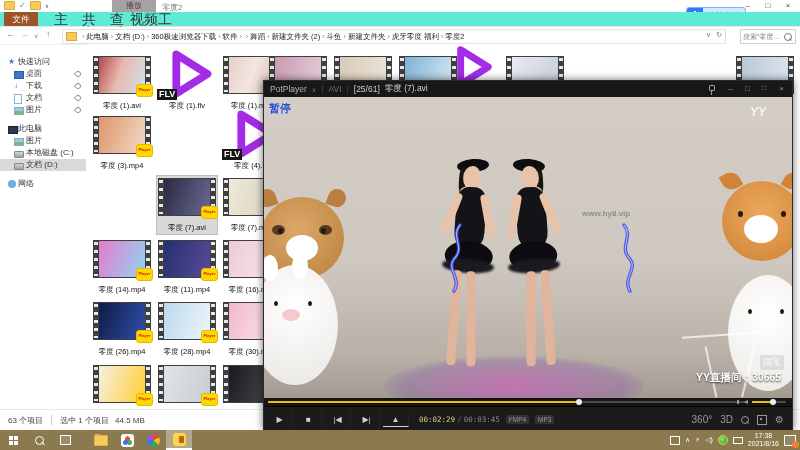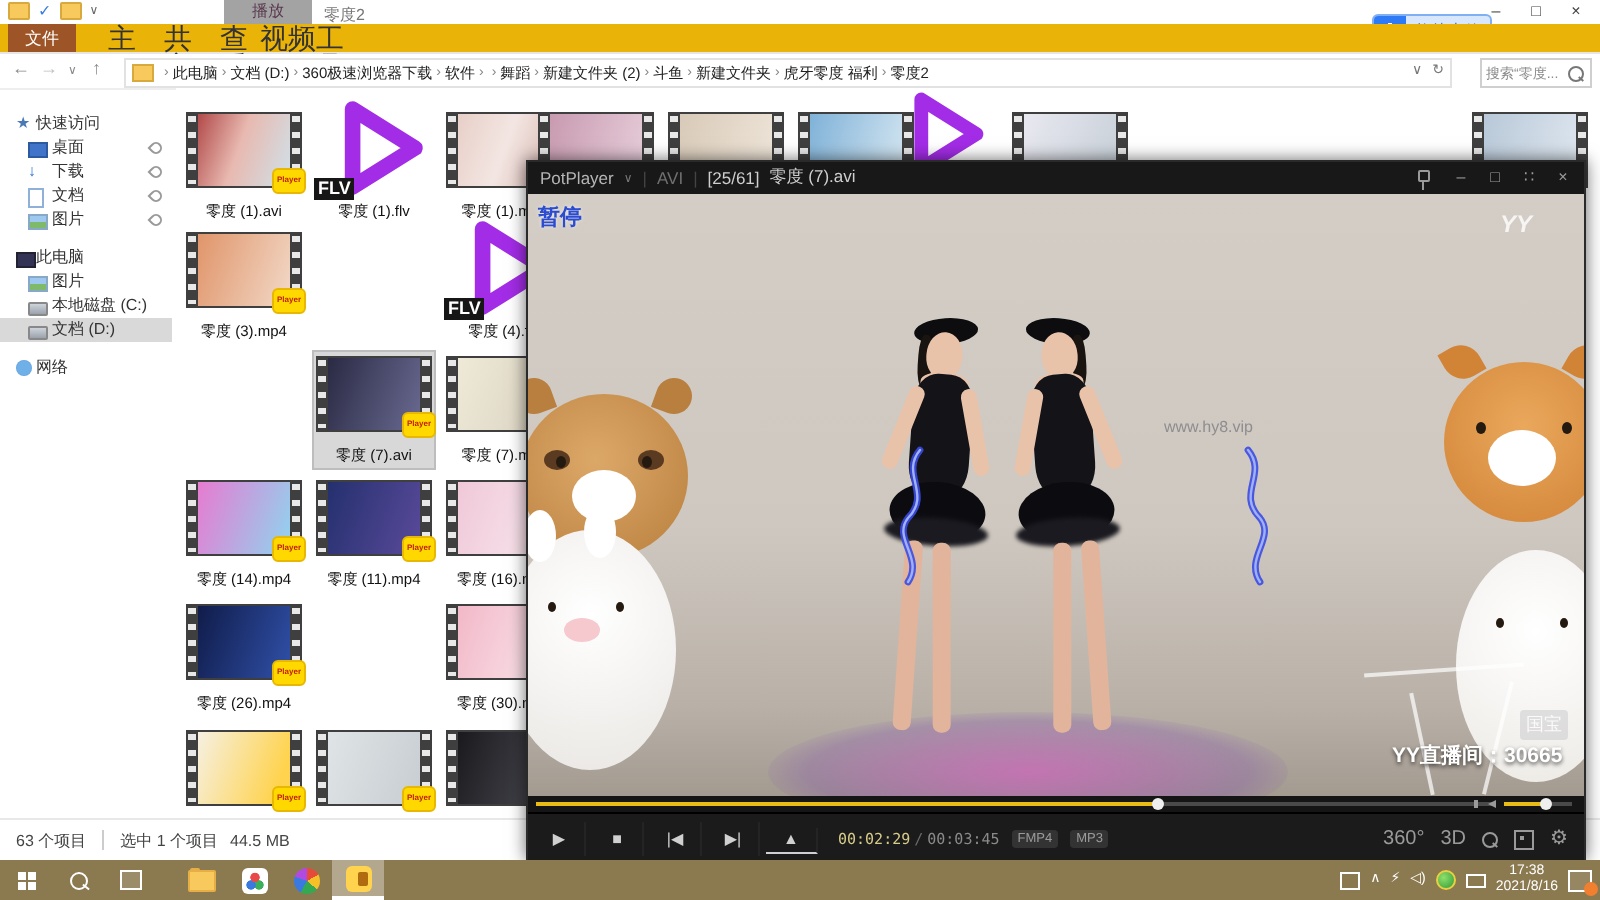--- a/index.html
+++ b/index.html
@@ -18,21 +18,21 @@
   .cap span{width:20px;text-align:center;line-height:11px;color:#444;font-size:8px;}
   .upload{position:absolute;right:54px;top:7px;height:14px;display:flex;align-items:center;
           background:#d9e7fc;border:1px solid #7fb0f5;border-radius:3px;overflow:hidden;}
   .upload .logo{width:16px;height:14px;background:#2f7bf5;display:flex;align-items:center;justify-content:center;}
   .upload .logo i{width:8px;height:8px;background:radial-gradient(circle at 30% 70%,#fff 0 2px,transparent 2px),
     radial-gradient(circle at 70% 70%,#fff 0 2px,transparent 2px),radial-gradient(circle at 50% 30%,#fff 0 2px,transparent 2px);}
   .upload .lbl{padding:0 5px;color:#2a6fe8;font-size:8px;}
   .help-caret{position:absolute;right:26px;top:14px;color:#888;font-size:6px;}
   .help-q{position:absolute;right:8px;top:13px;width:10px;height:10px;border-radius:50%;background:#2f7bf5;
           color:#fff;font-size:7px;text-align:center;line-height:10px;}
-  .tabsrow{position:absolute;left:0;top:12px;width:800px;height:14px;background:#eab308;border-bottom:1px solid #e6e6e6;}
+  .tabsrow{position:absolute;left:0;top:12px;width:800px;height:14px;background:#5eead4;border-bottom:1px solid #e6e6e6;}
   .filebtn{position:absolute;left:4px;top:0;width:34px;height:14px;background:#9d5426;color:#fff;
            text-align:center;line-height:14px;font-size:8.5px;}
   .tab{position:absolute;top:0;height:14px;line-height:14px;font-size:14px;color:#333;text-align:right;}
   .addr{position:absolute;left:0;top:27px;width:800px;height:17px;background:#fff;border-bottom:1px solid #eee;}
   .nav{position:absolute;top:2px;color:#888;font-size:9px;}
   .crumbbox{position:absolute;left:62px;top:2px;width:662px;height:13px;border:1px solid #e2e2e2;
             display:flex;align-items:center;overflow:hidden;white-space:nowrap;}
   .crumbbox .fold{width:9px;height:7px;background:#f8c95c;border:1px solid #d8a93c;margin:0 3px;flex:0 0 auto;}
   .crumb{font-size:7.5px;color:#222;flex:0 0 auto;}
   .csep{font-size:7px;color:#888;margin:0 2px;flex:0 0 auto;}
@@ -134,21 +134,21 @@
   .d-hair{position:absolute;left:17px;top:9px;width:7px;height:26px;background:#1a1410;border-radius:40%;}
   .d-torso{position:absolute;left:16px;top:28px;width:30px;height:60px;background:#131318;border-radius:40% 40% 30% 30%/25%;}
   .d-chest{position:absolute;left:19px;top:27px;width:24px;height:10px;background:#e9c2aa;border-radius:50% 50% 30% 30%;}
   .d-arm{position:absolute;width:8px;height:44px;background:#e9c2aa;border-radius:4px;}
   .d-skirt{position:absolute;left:8px;top:82px;width:48px;height:30px;background:#0c0c10;border-radius:50%;}
   .d-frill{position:absolute;left:6px;top:100px;width:52px;height:14px;background:#1a1a20;border-radius:50%;filter:blur(1px);}
   .d-leg{position:absolute;width:9px;height:95px;background:#e2b49c;border-radius:4px;top:112px;}
   .squig{position:absolute;width:22px;height:70px;}
   .osd{position:absolute;left:5px;top:4px;color:#2b4bd0;font-weight:bold;font-size:11px;
        text-shadow:0 0 2px rgba(255,255,255,.6);}
-  .wm{position:absolute;left:318px;top:112px;color:rgba(120,120,125,.75);font-size:8px;}
+  .wm{position:absolute;left:318px;top:112px;color:rgba(120,120,125,.75);font-size:8px;font-weight:bold;}
   .yy{position:absolute;left:486px;top:8px;color:rgba(255,255,255,.8);font-size:12px;font-weight:bold;font-style:italic;}
   .roombadge{position:absolute;left:496px;top:258px;color:rgba(255,255,255,.85);font-size:9px;
              background:rgba(180,180,190,.35);padding:1px 3px;border-radius:2px;}
   .roomlbl{position:absolute;left:432px;top:274px;color:#fff;font-size:10.5px;font-weight:bold;
            text-shadow:0 1px 2px rgba(0,0,0,.7);}
   .tline{position:absolute;background:rgba(255,255,255,.7);}
   .seekrow{position:absolute;left:0;top:317px;right:0;height:8px;background:#151515;}
   .seektrack{position:absolute;left:4px;top:3px;width:478px;height:2px;background:#4a4a4a;}
   .seekfill{position:absolute;left:0;top:0;height:2px;background:#e7bc16;}
   .seekthumb{position:absolute;top:-2px;width:6px;height:6px;border-radius:50%;background:#eee;}
@@ -402,20 +402,27 @@
     <div class="fname">零度 (16).mp4</div>
   </div>
 
   <div class="tile" style="left:92px;top:300px;">
     <div class="thumb" style="--img:linear-gradient(110deg,#101c4a,#3050a8);">
         <div class="img"></div>
       <div class="pbadge">Player</div>
       </div>
     <div class="fname">零度 (26).mp4</div>
   </div>
+  <div class="tile" style="left:157px;top:300px;">
+    <div class="thumb" style="--img:linear-gradient(110deg,#bcd8ee,#eef6fb);">
+        <div class="img"></div>
+      <div class="pbadge">Player</div>
+      </div>
+    <div class="fname">零度 (28).mp4</div>
+  </div>
   <div class="tile" style="left:222px;top:300px;">
     <div class="thumb" style="--img:linear-gradient(110deg,#f2b8c8,#fae6ec);">
         <div class="img"></div>
       <div class="pbadge">Player</div>
       </div>
     <div class="fname">零度 (30).mp4</div>
   </div>
 
   <div class="tile" style="left:92px;top:363px;">
     <div class="thumb" style="--img:linear-gradient(110deg,#f6f0e2,#ffd34d 85%);">

